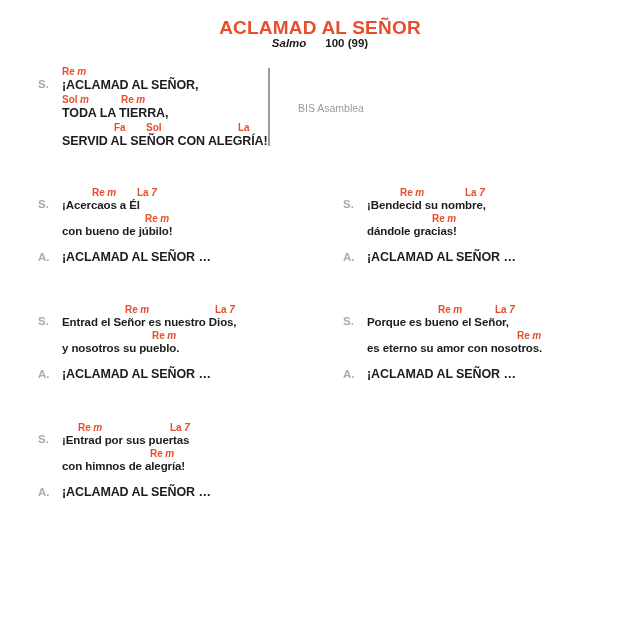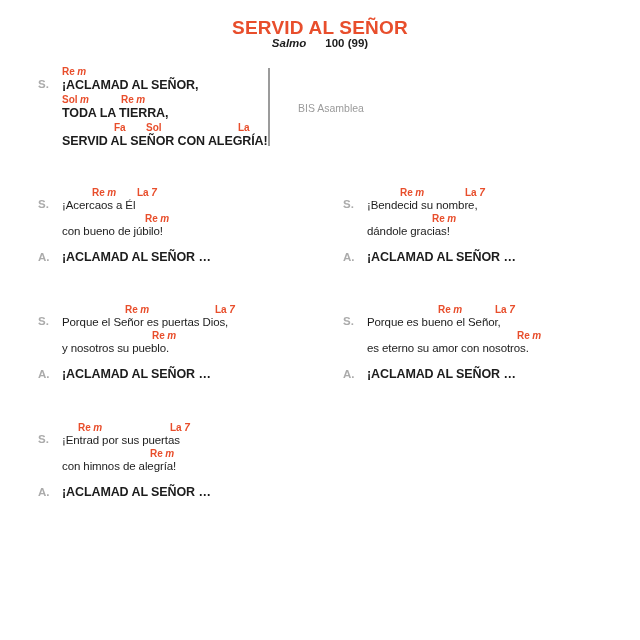--- a/index.html
+++ b/index.html
@@ -38,21 +38,21 @@
   .chord-row { position:relative; height:12px; line-height:12px; }
   .chord {
     position:absolute; top:0;
     font-size:10px; font-weight:700;
     color:var(--accent, #e84e2c);
     white-space:nowrap;
   }
   .chord .sfx { font-style:italic; margin-left:2.5px; }
 
   .lyric {
-    font-size:11.5px; font-weight:400;
+    font-size:11.5px; font-weight:700;
     height:14px; line-height:13px;
     letter-spacing:-0.1px; white-space:nowrap;
   }
   .refrain-lyric {
     font-size:12.5px; font-weight:700;
     height:16px; line-height:15px;
     letter-spacing:-0.1px; white-space:nowrap;
   }
 
   .answer { position:relative; margin-top:11px; height:16px; }
@@ -72,21 +72,21 @@
     position:absolute; left:240px; top:36px;
     font-size:10.5px; font-weight:400;
     color:var(--bis-gray, #9b9b9b);
     white-space:nowrap;
     margin-left:20px;
   }
 </style>
 </head>
 <body style="--accent: #E84E2C; --text: #1C1C1C; --label-gray: #ABABAB; --bis-gray: #9B9B9B;">
 
-<div class="title">SERVID AL SEÑOR</div>
+<div class="title">ACLAMAD AL SEÑOR</div>
 <div class="subtitle">
   <span class="it">Salmo</span><span class="num">100 (99)</span>
 </div>
 
 <div class="block" id="refrain-block" style="left:38px; top:66px;">
   <span class="label" style="top:13px">S.</span>
   <div class="content" id="refrain-lines">
       <div class="chord-row">
         <span class="chord" style="left: 0px;"><span class="root">Re</span><span class="sfx">m</span></span>
       </div>
@@ -144,21 +144,21 @@
         <div class="text">¡ACLAMAD AL SEÑOR …</div>
       </div>
     </div>
     <div class="block" style="left: 38px; top: 304px;">
       <span class="label" style="top: 12px;">S.</span>
       <div class="content">
         <div class="chord-row">
           <span class="chord" style="left: 63px;"><span class="root">Re</span><span class="sfx">m</span></span>
           <span class="chord" style="left: 153px;"><span class="root">La</span><span class="sfx">7</span></span>
         </div>
-        <div class="lyric">Porque el Señor es puertas Dios,</div>
+        <div class="lyric">Entrad el Señor es nuestro Dios,</div>
         <div class="chord-row">
           <span class="chord" style="left: 90px;"><span class="root">Re</span><span class="sfx">m</span></span>
         </div>
         <div class="lyric">y nosotros su pueblo.</div>
       </div>
       <div class="answer">
         <span class="label">A.</span>
         <div class="text">¡ACLAMAD AL SEÑOR …</div>
       </div>
     </div>

